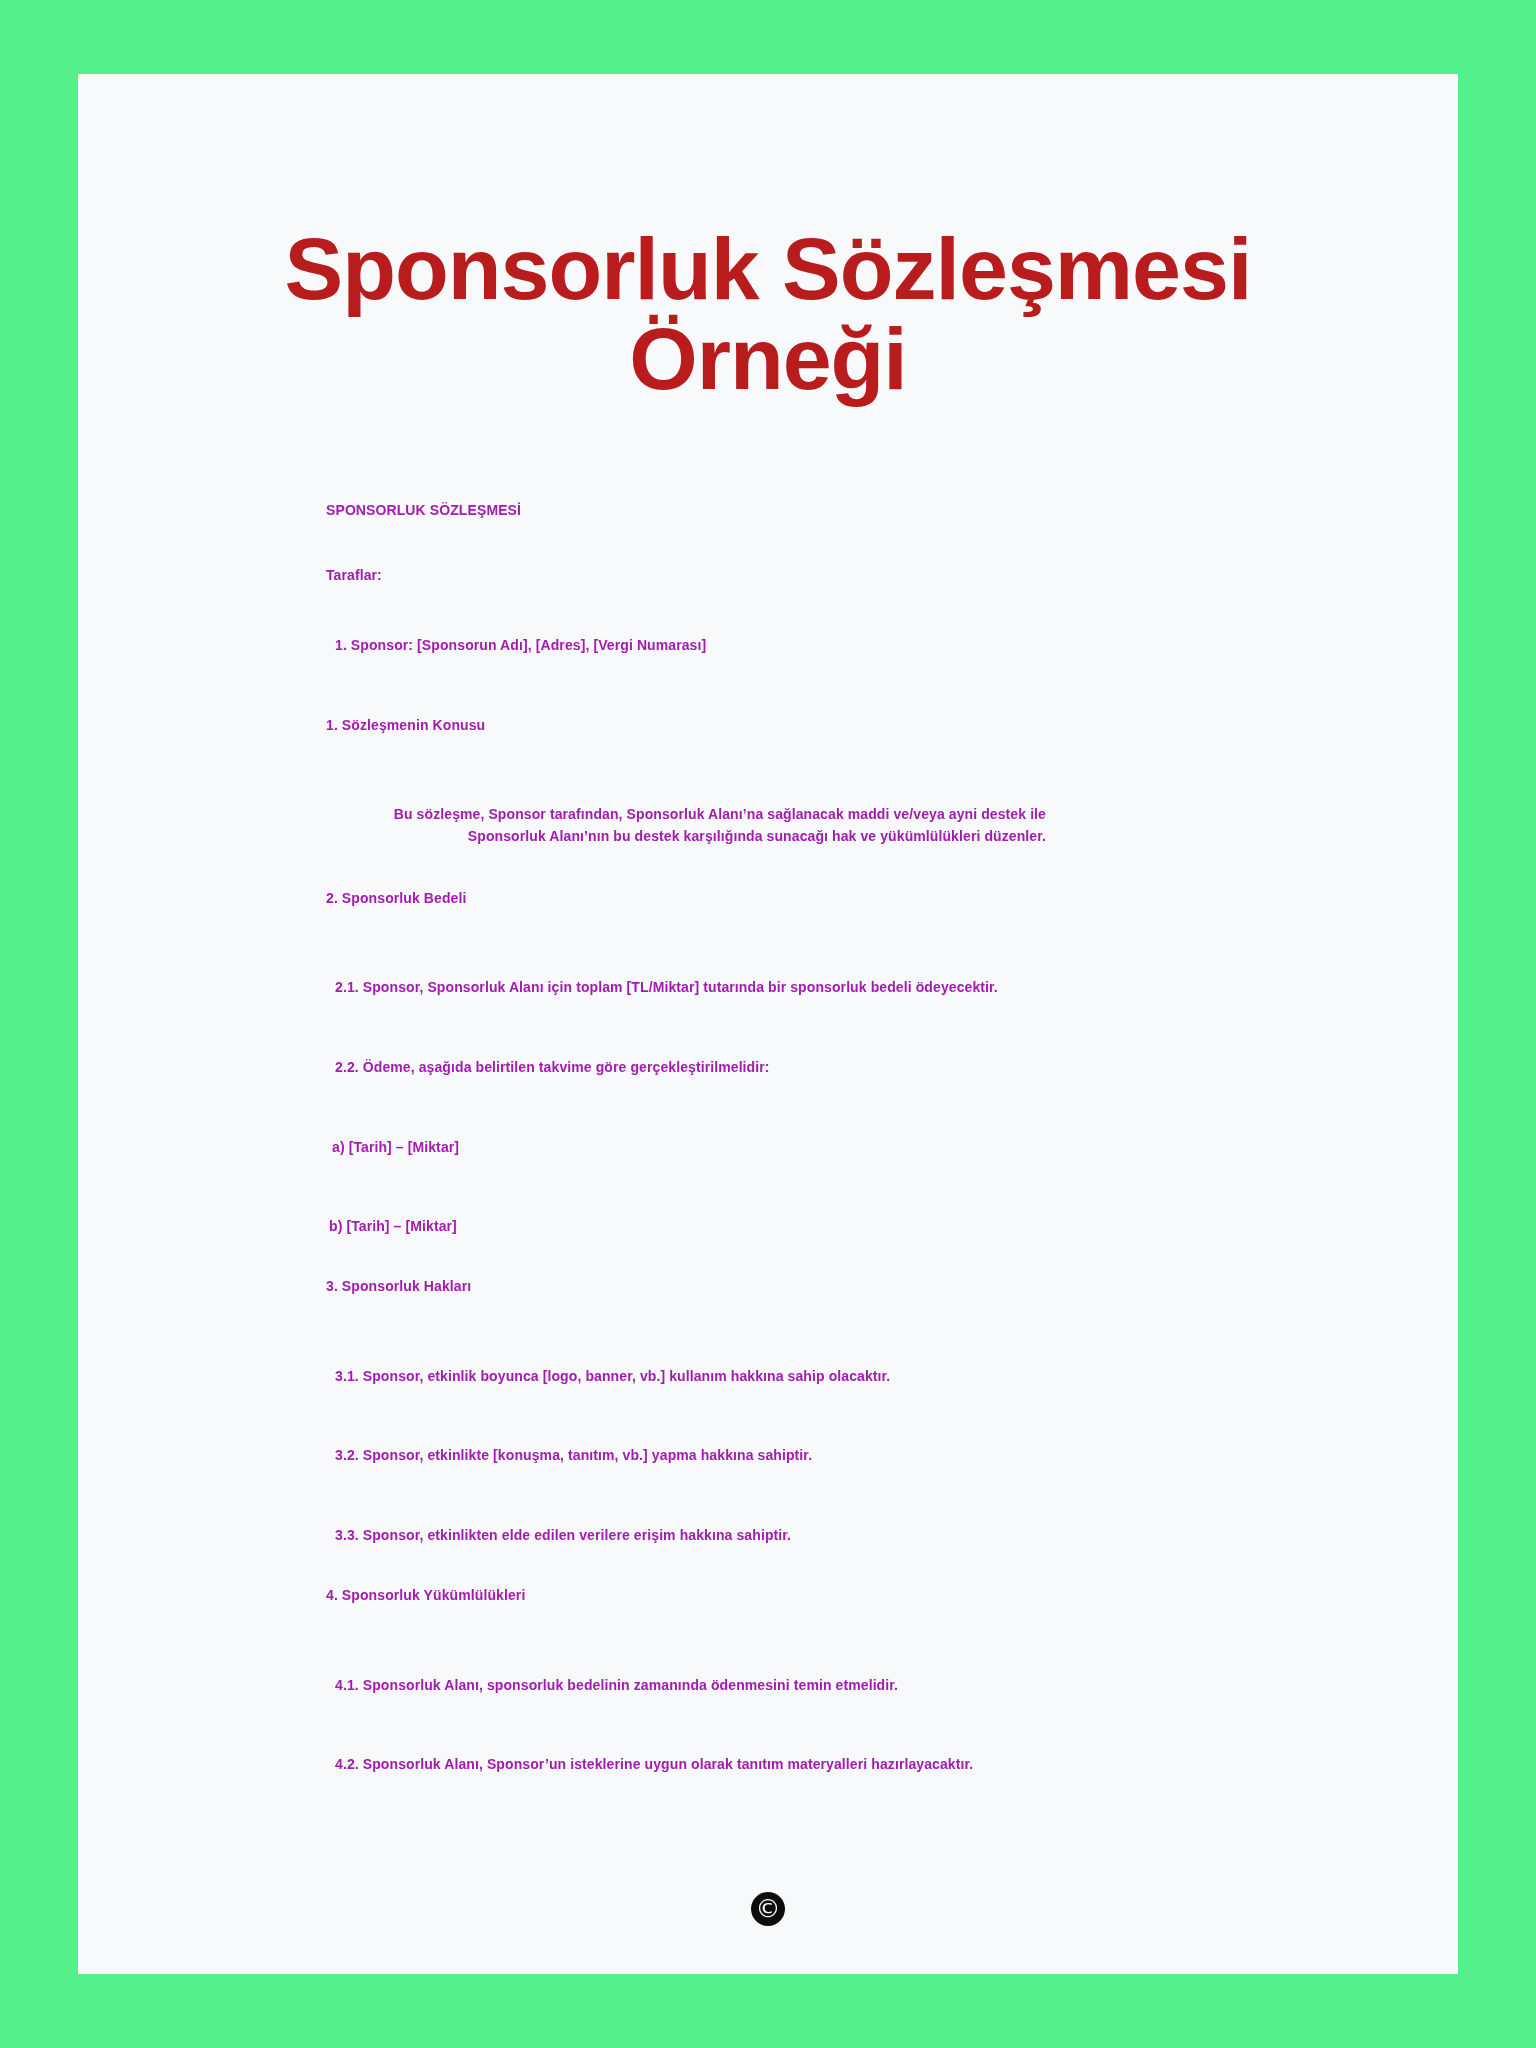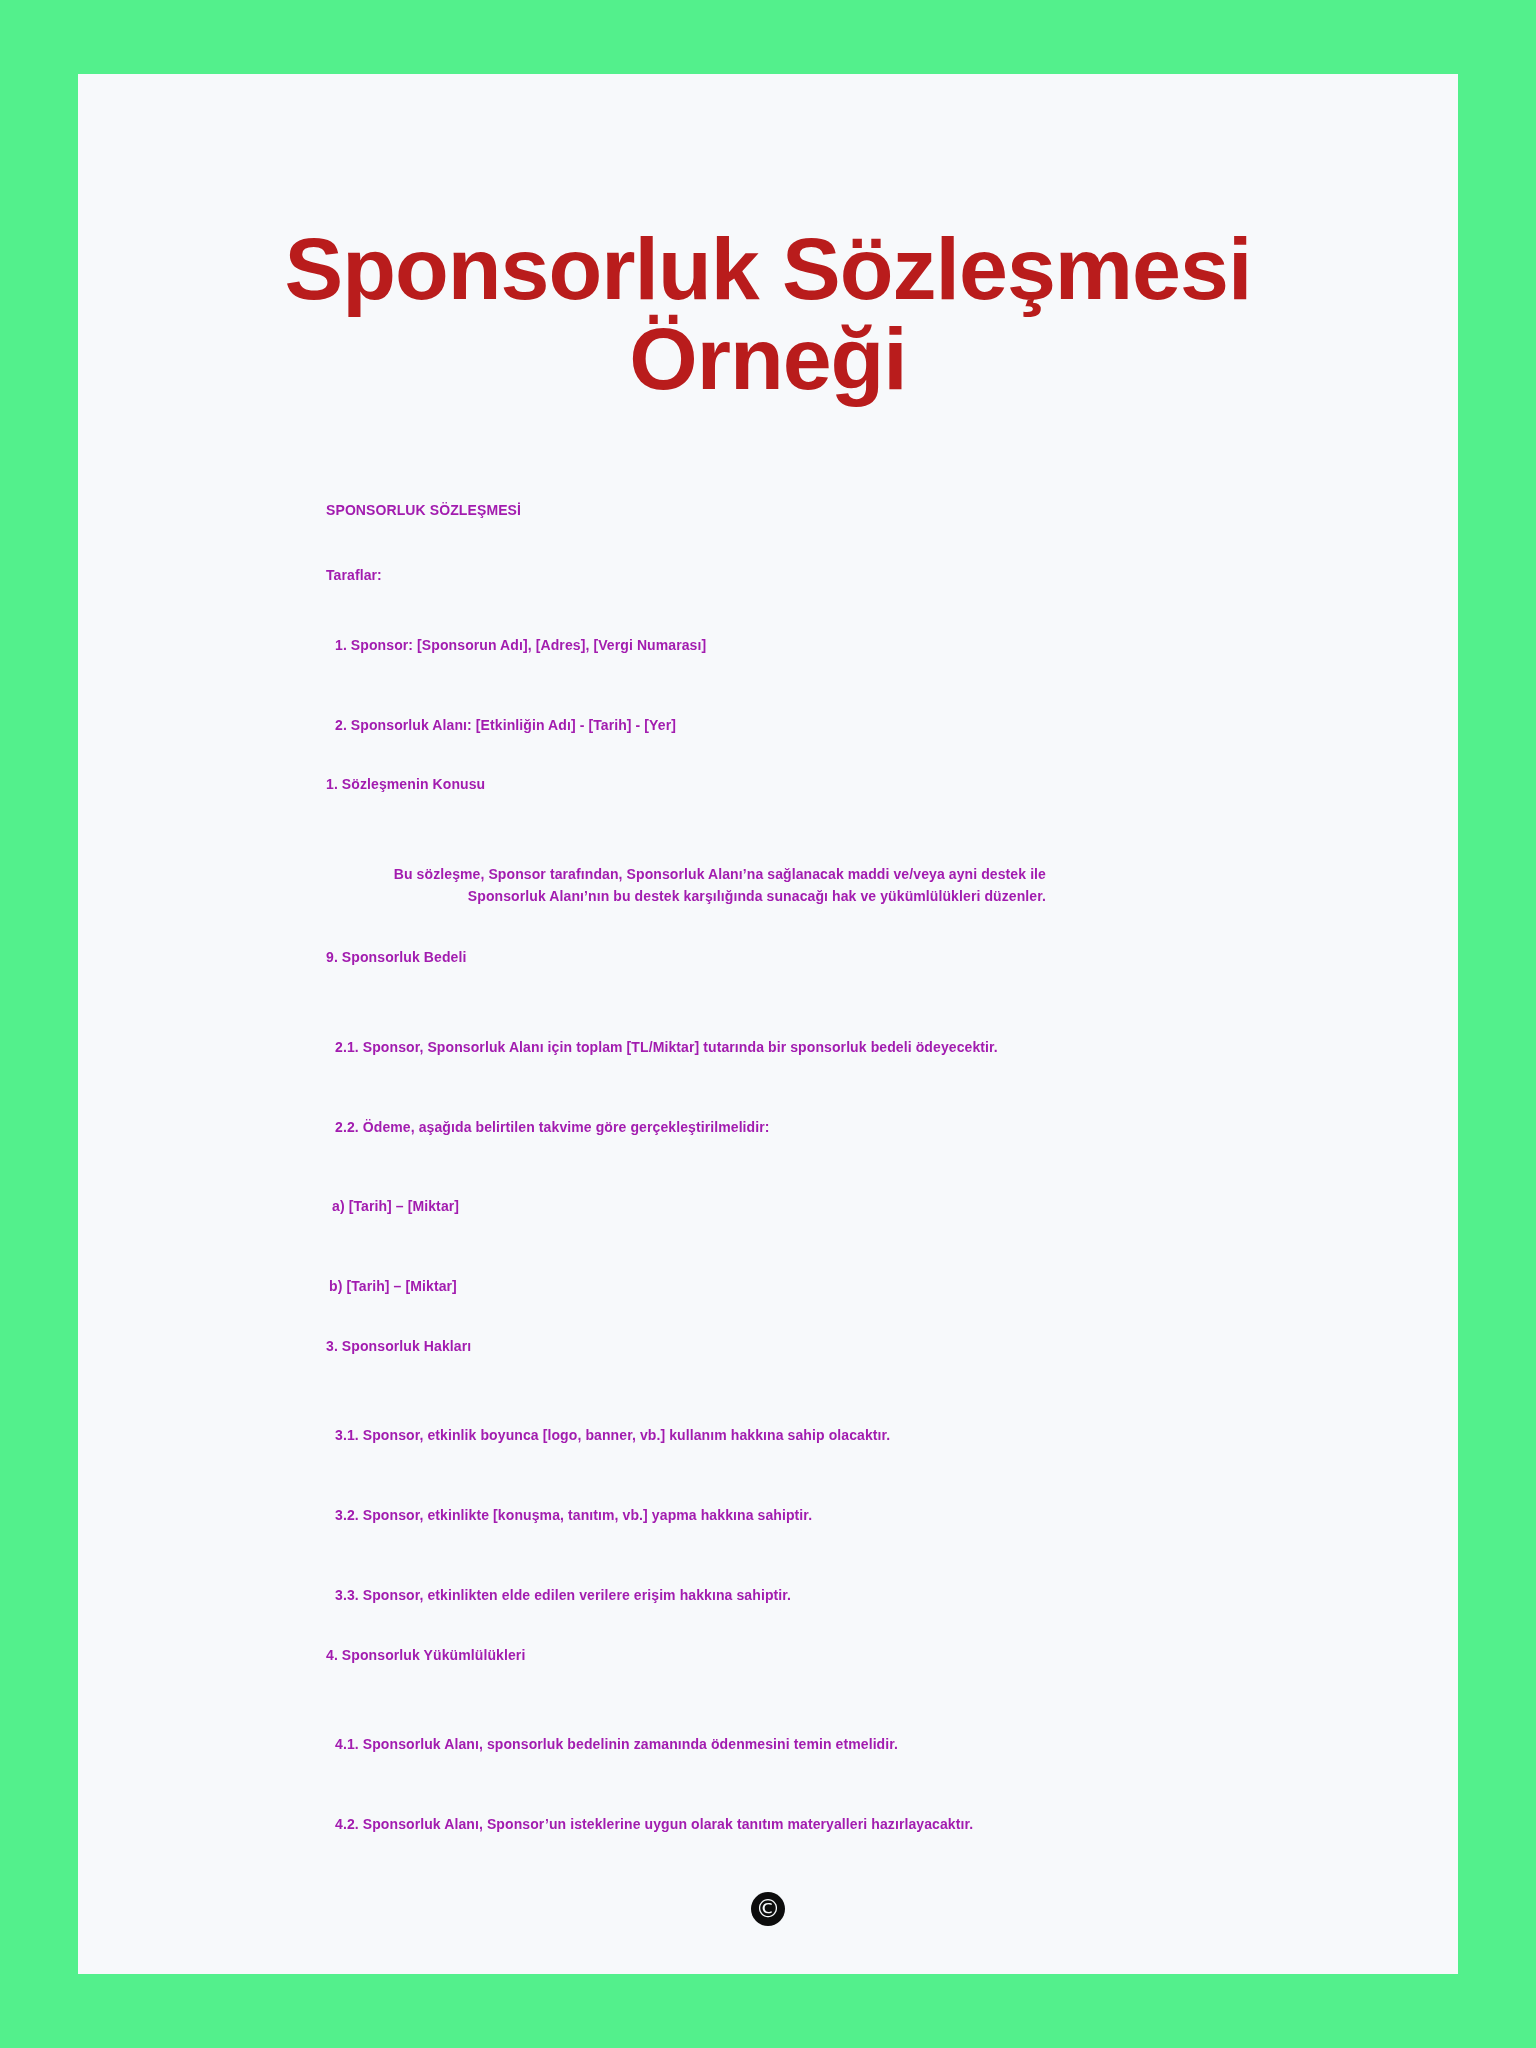--- a/index.html
+++ b/index.html
@@ -108,26 +108,25 @@
 
   <h1 class="doc-title">Sponsorluk Sözleşmesi Örneği</h1>
 
   <div class="body-wrap">
 
     <div class="blk sp-heading">SPONSORLUK SÖZLEŞMESİ</div>
 
     <div class="blk sp-taraflar">Taraflar:</div>
 
     <div class="blk indent gap-lg">1. Sponsor: [Sponsorun Adı], [Adres], [Vergi Numarası]</div>
-    <div class="blk indent gap-sm">2. Sponsorluk Alanı: [Etkinliğin Adı] - [Tarih] - [Yer]</div>
 
     <div class="blk gap-xl">1. Sözleşmenin Konusu</div>
     <div class="blk para">Bu sözleşme, Sponsor tarafından, Sponsorluk Alanı’na sağlanacak maddi ve/veya ayni destek ile Sponsorluk Alanı’nın bu destek karşılığında sunacağı hak ve yükümlülükleri düzenler.</div>
 
-    <div class="blk gap-xl">9. Sponsorluk Bedeli</div>
+    <div class="blk gap-xl">2. Sponsorluk Bedeli</div>
     <div class="blk indent gap-lg">2.1. Sponsor, Sponsorluk Alanı için toplam [TL/Miktar] tutarında bir sponsorluk bedeli ödeyecektir.</div>
     <div class="blk indent gap-lg">2.2. Ödeme, aşağıda belirtilen takvime göre gerçekleştirilmelidir:</div>
     <div class="blk indent-b gap-lg">a) [Tarih] – [Miktar]</div>
     <div class="blk indent-c gap-sm">b) [Tarih] – [Miktar]</div>
 
     <div class="blk gap-xl">3. Sponsorluk Hakları</div>
     <div class="blk indent gap-lg">3.1. Sponsor, etkinlik boyunca [logo, banner, vb.] kullanım hakkına sahip olacaktır.</div>
     <div class="blk indent gap-lg">3.2. Sponsor, etkinlikte [konuşma, tanıtım, vb.] yapma hakkına sahiptir.</div>
     <div class="blk indent gap-sm">3.3. Sponsor, etkinlikten elde edilen verilere erişim hakkına sahiptir.</div>
 

